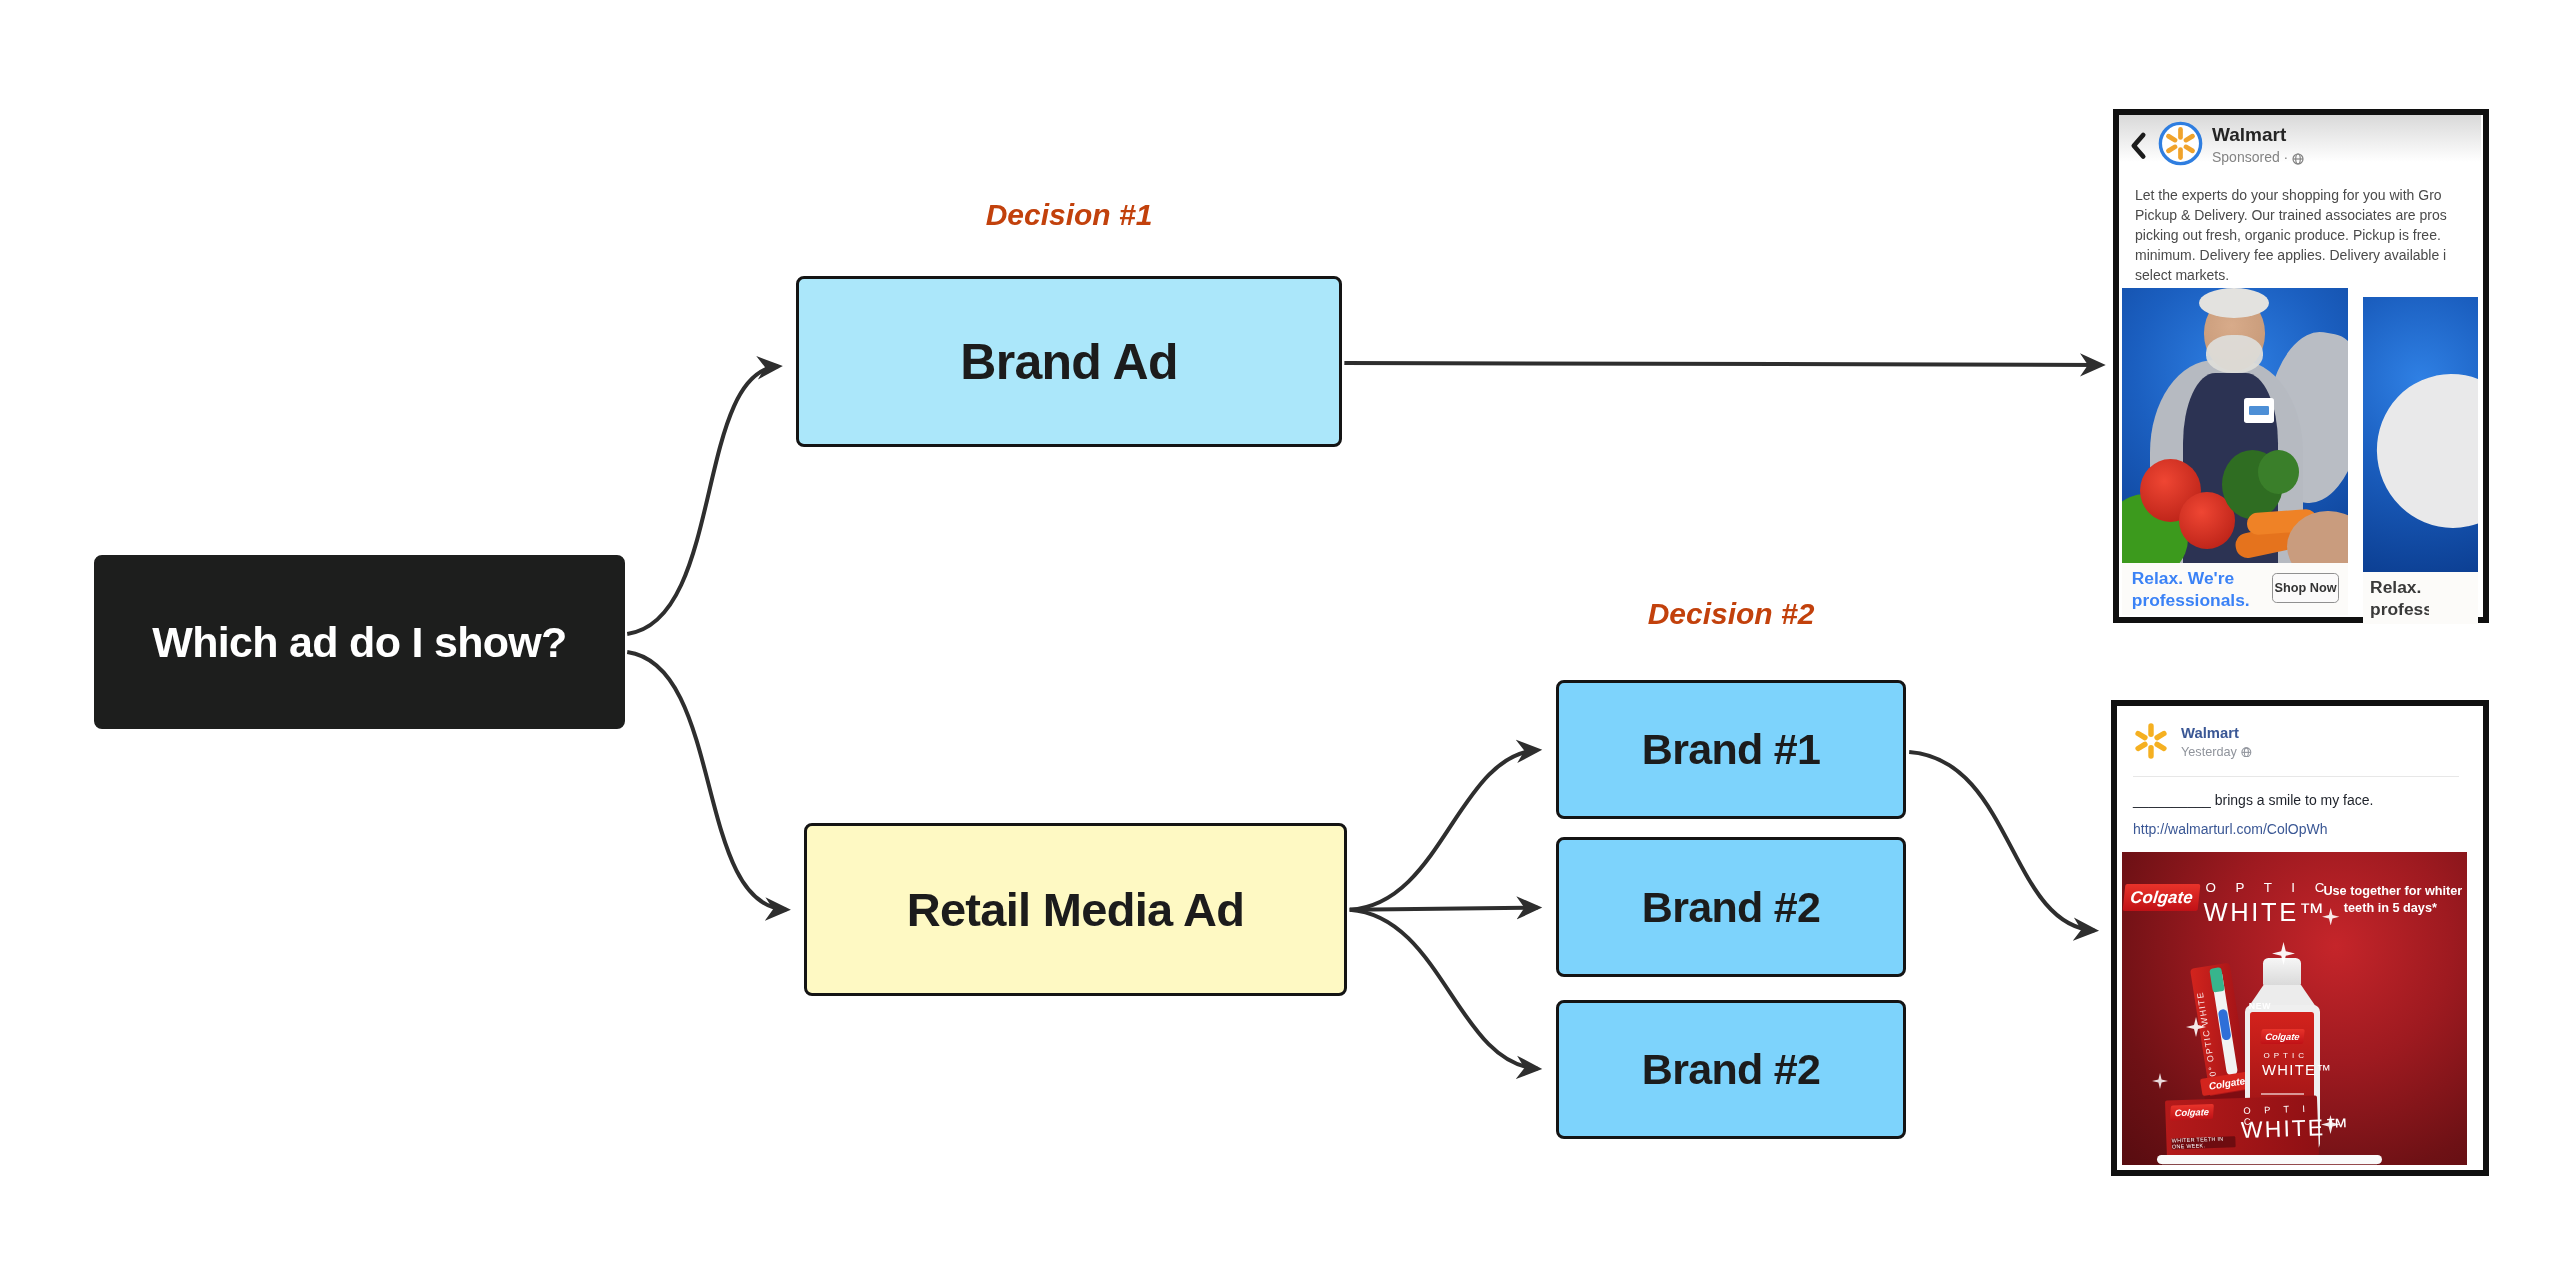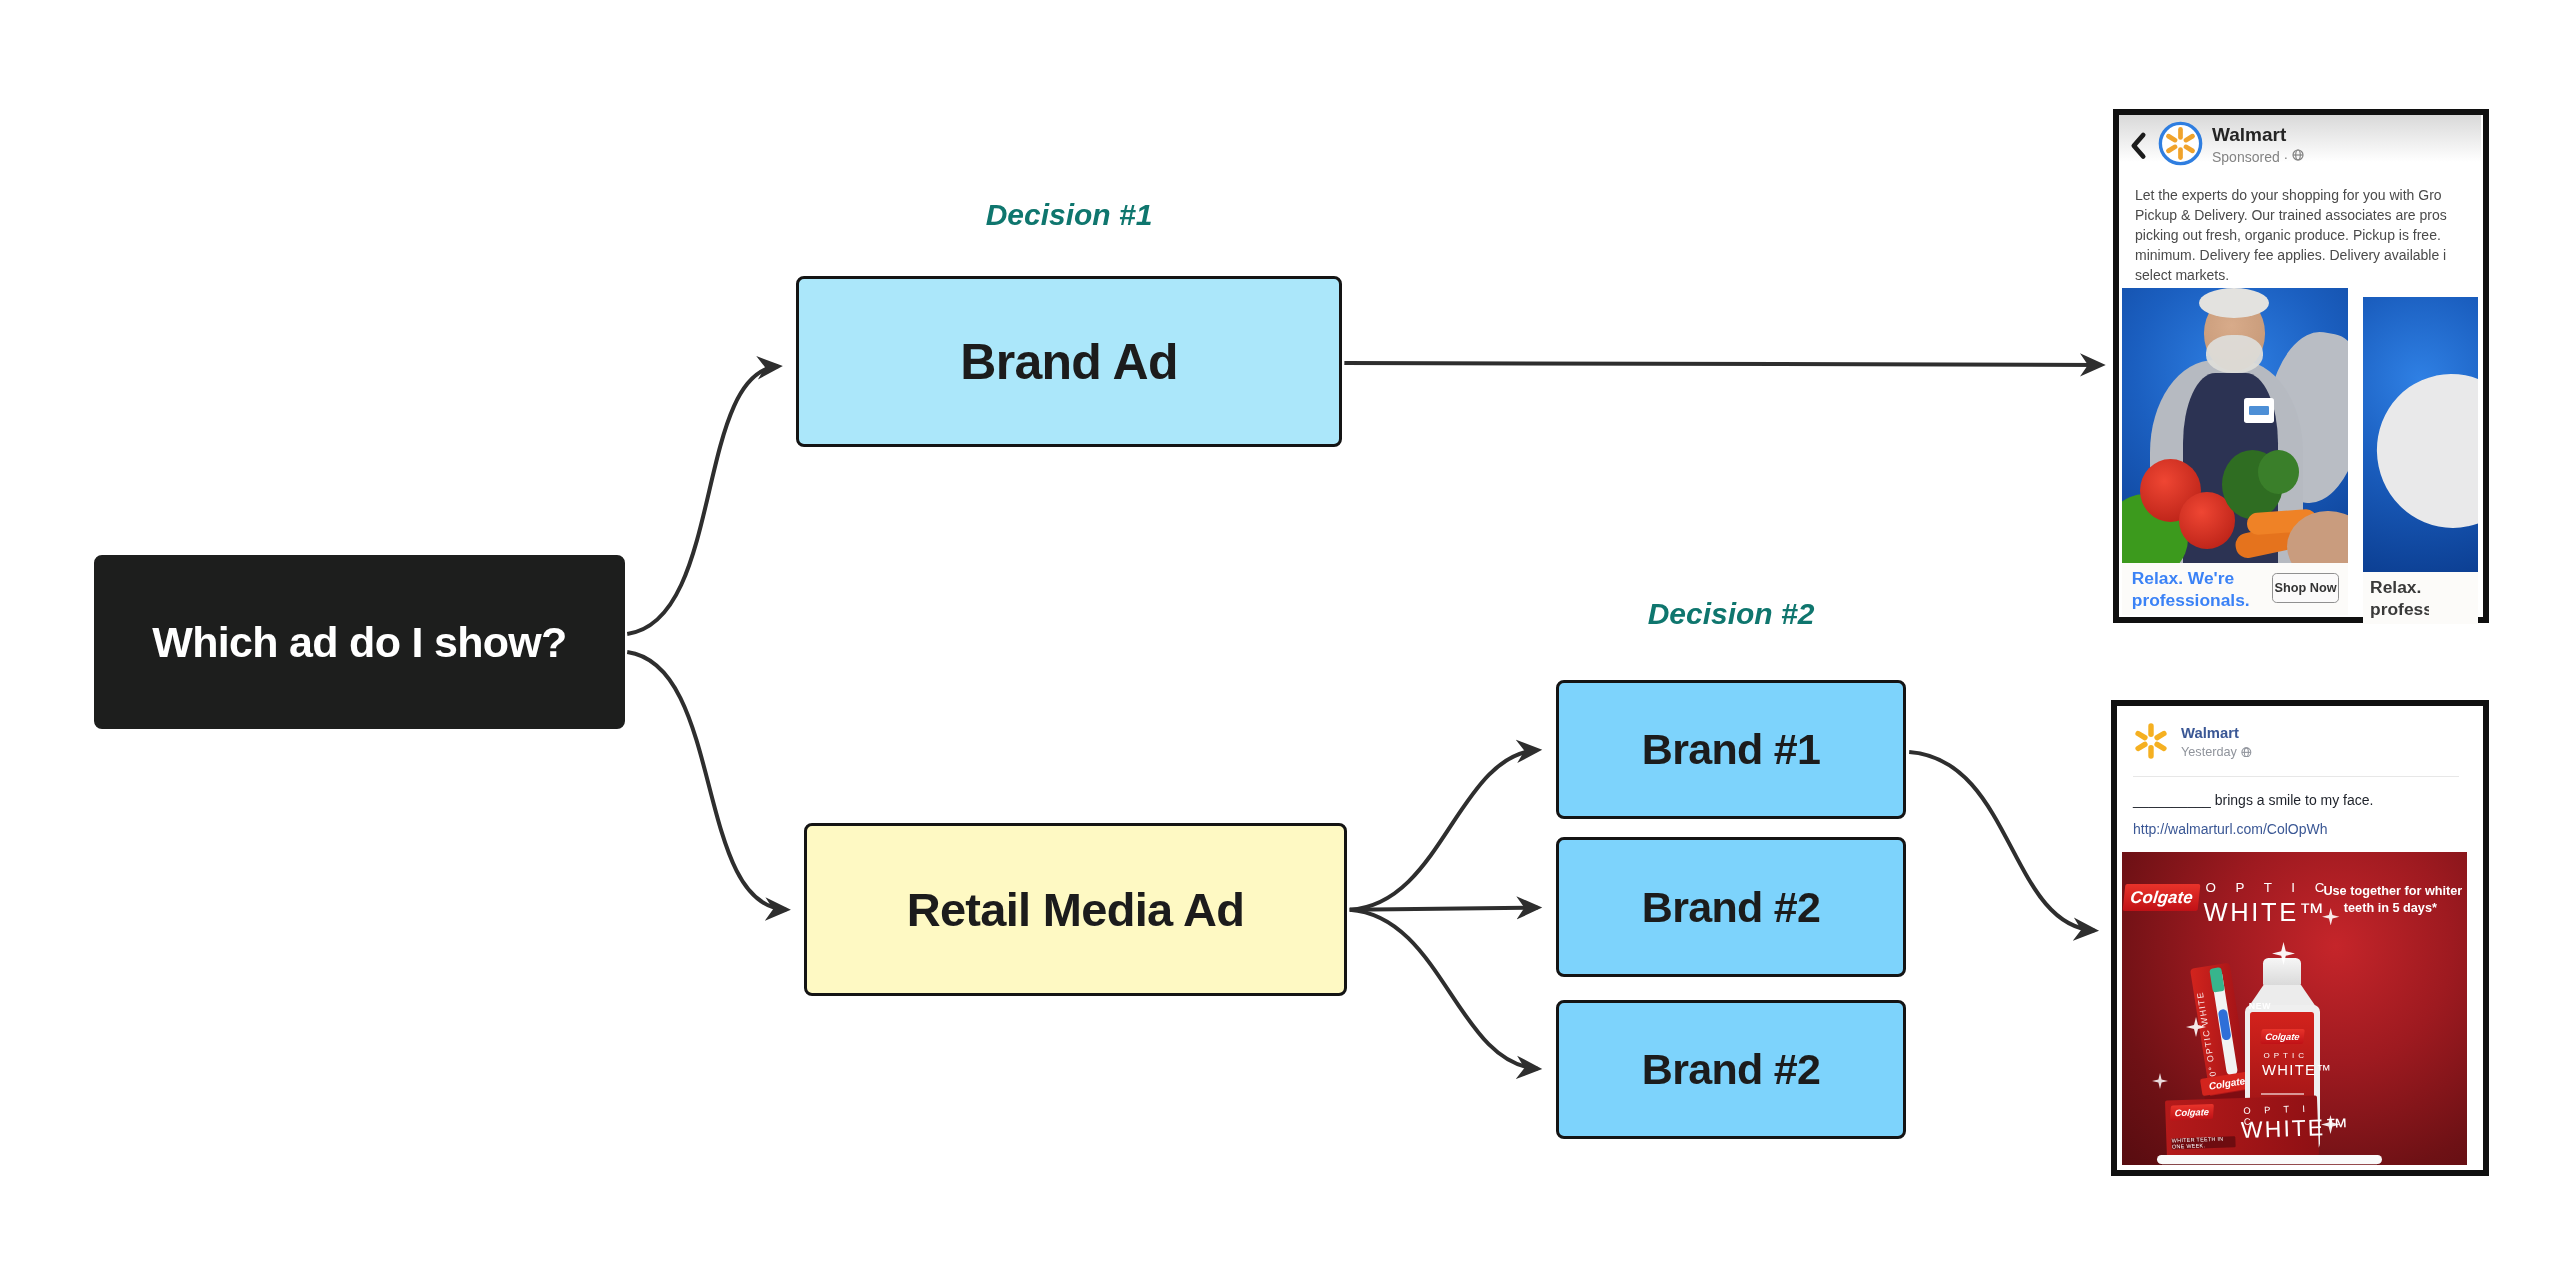--- a/index.html
+++ b/index.html
@@ -13,36 +13,36 @@
         font-weight:bold;color:#1c1c1c;letter-spacing:-0.7px;}
   .node-root{left:94px;top:555px;width:531px;height:174px;background:#1d1e1d;
              color:#ffffff;font-size:43px;border-color:#1d1e1d;}
   .node-brand-ad{left:796px;top:276px;width:546px;height:171px;background:#abe7fa;font-size:50px;}
   .node-retail{left:804px;top:823px;width:543px;height:173px;background:#fef9c3;font-size:47px;}
   .node-opt{left:1556px;width:350px;background:#7dd3fc;font-size:43px;}
   .node-opt1{top:680px;height:139px;}
   .node-opt2{top:837px;height:140px;}
   .node-opt3{top:1000px;height:139px;}
   .decision-label{position:absolute;text-align:center;font-size:30px;font-weight:bold;
-                  font-style:italic;color:#0f766e;letter-spacing:0;}
+                  font-style:italic;color:#c2410c;letter-spacing:0;}
   .decision-1{left:796px;top:198px;width:546px;}
   .decision-2{left:1529px;top:597px;width:404px;}
 
   
   .ad-frame{position:absolute;box-sizing:border-box;border:6.7px solid #101010;background:#ffffff;}
 
   
   #top-ad{left:2113px;top:109px;width:376px;height:514px;}
   .ta-head-grad{position:absolute;left:0;top:0;width:362px;height:47px;
                 background:linear-gradient(#d9d9d9,#ffffff);}
   .ta-back{position:absolute;left:8px;top:16px;width:23px;height:29.5px;}
   .ta-logo{position:absolute;left:38px;top:5.4px;width:47px;height:47px;}
   .ta-name{position:absolute;left:93px;top:9.4px;font-size:19px;font-weight:bold;color:#242424;}
   .ta-meta{position:absolute;left:93px;top:34px;font-size:14px;color:#838383;
-           display:flex;align-items:flex-start;gap:4px;}
+           display:flex;align-items:flex-end;gap:4px;}
   .ta-body{position:absolute;left:16px;top:70px;width:339px;height:98px;overflow:hidden;
            font-size:14px;line-height:20px;color:#4a4a4a;white-space:pre;}
   .carousel{position:absolute;left:3.4px;top:173px;width:359px;height:327px;}
   .card1{position:absolute;left:0;top:0;width:226px;height:327px;background:#fcfbf9;}
   .card2{position:absolute;left:241px;top:0;width:115px;height:327px;background:#fcfbf9;overflow:hidden;margin-top:9px;}
   .photo{position:absolute;left:0;top:0;width:100%;height:275px;overflow:hidden;
          background:radial-gradient(circle at 50% 30%,#2f80e4 0%,#1b5fc0 45%,#0c3f93 100%);}
   .caption{position:absolute;left:0;top:275px;width:100%;height:52px;background:#fcfbf9;}
   .headline{position:absolute;left:9.4px;top:5.4px;font-size:17.4px;line-height:21.5px;font-weight:bold;
             color:#3b82f6;white-space:pre;}

